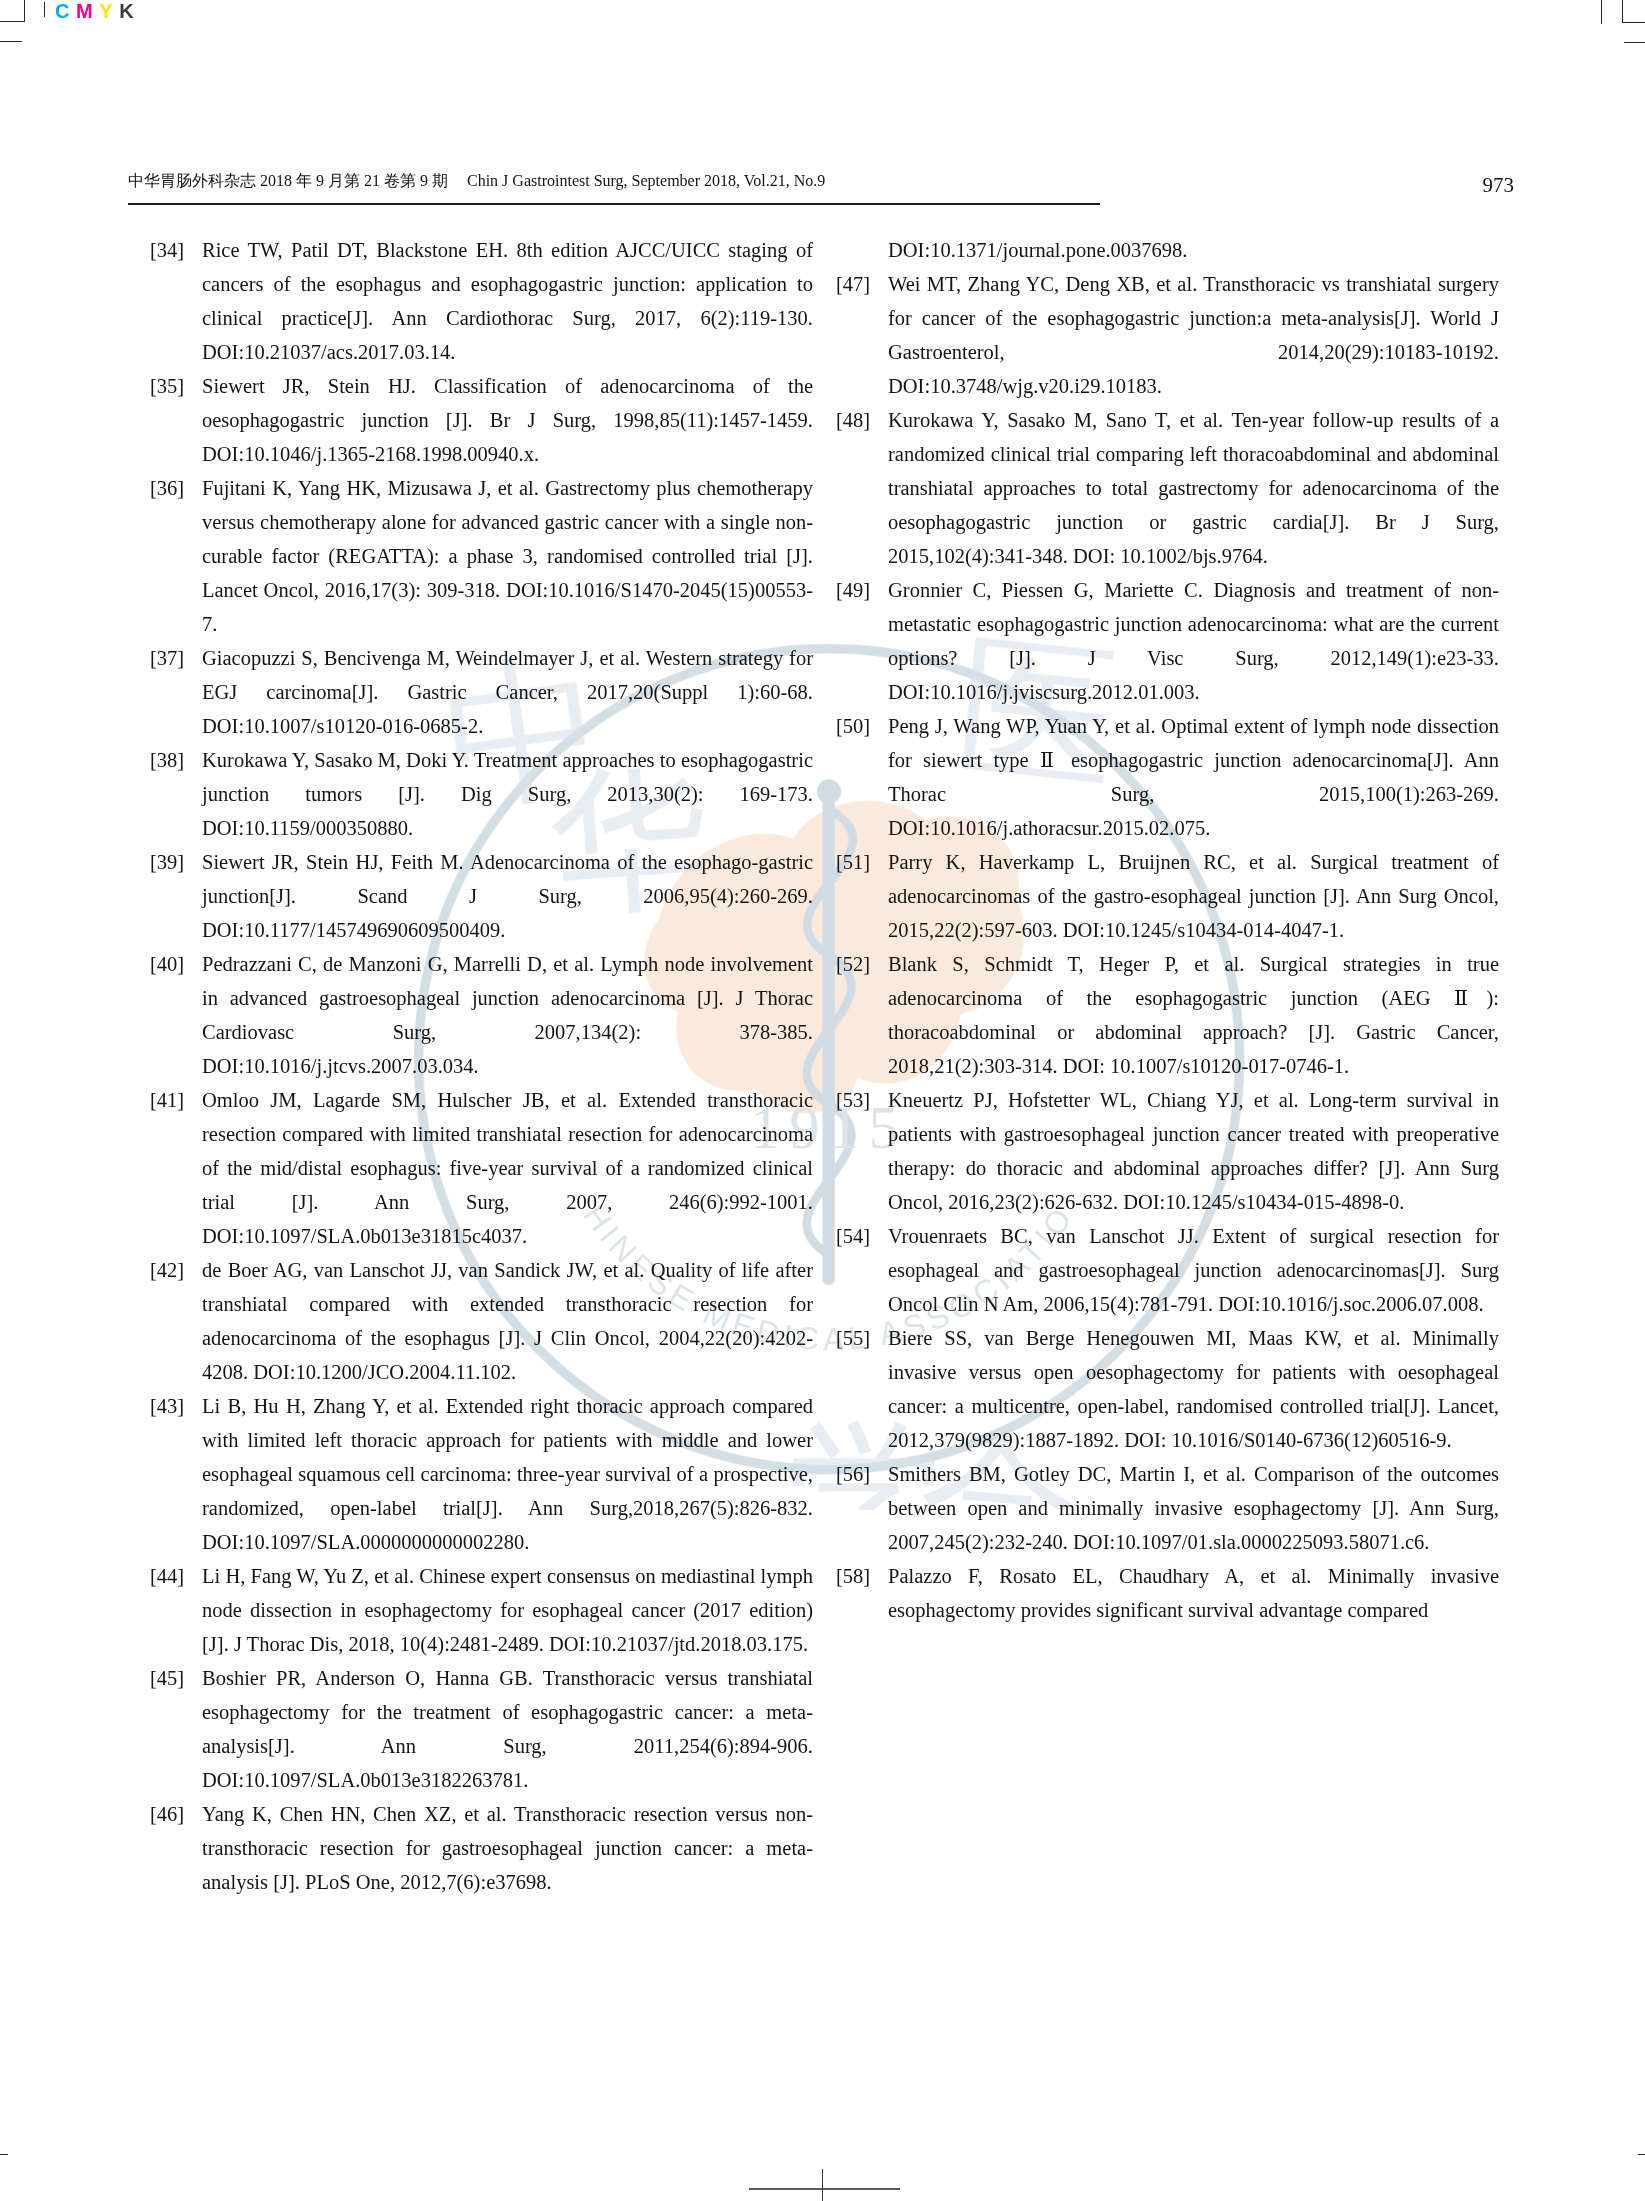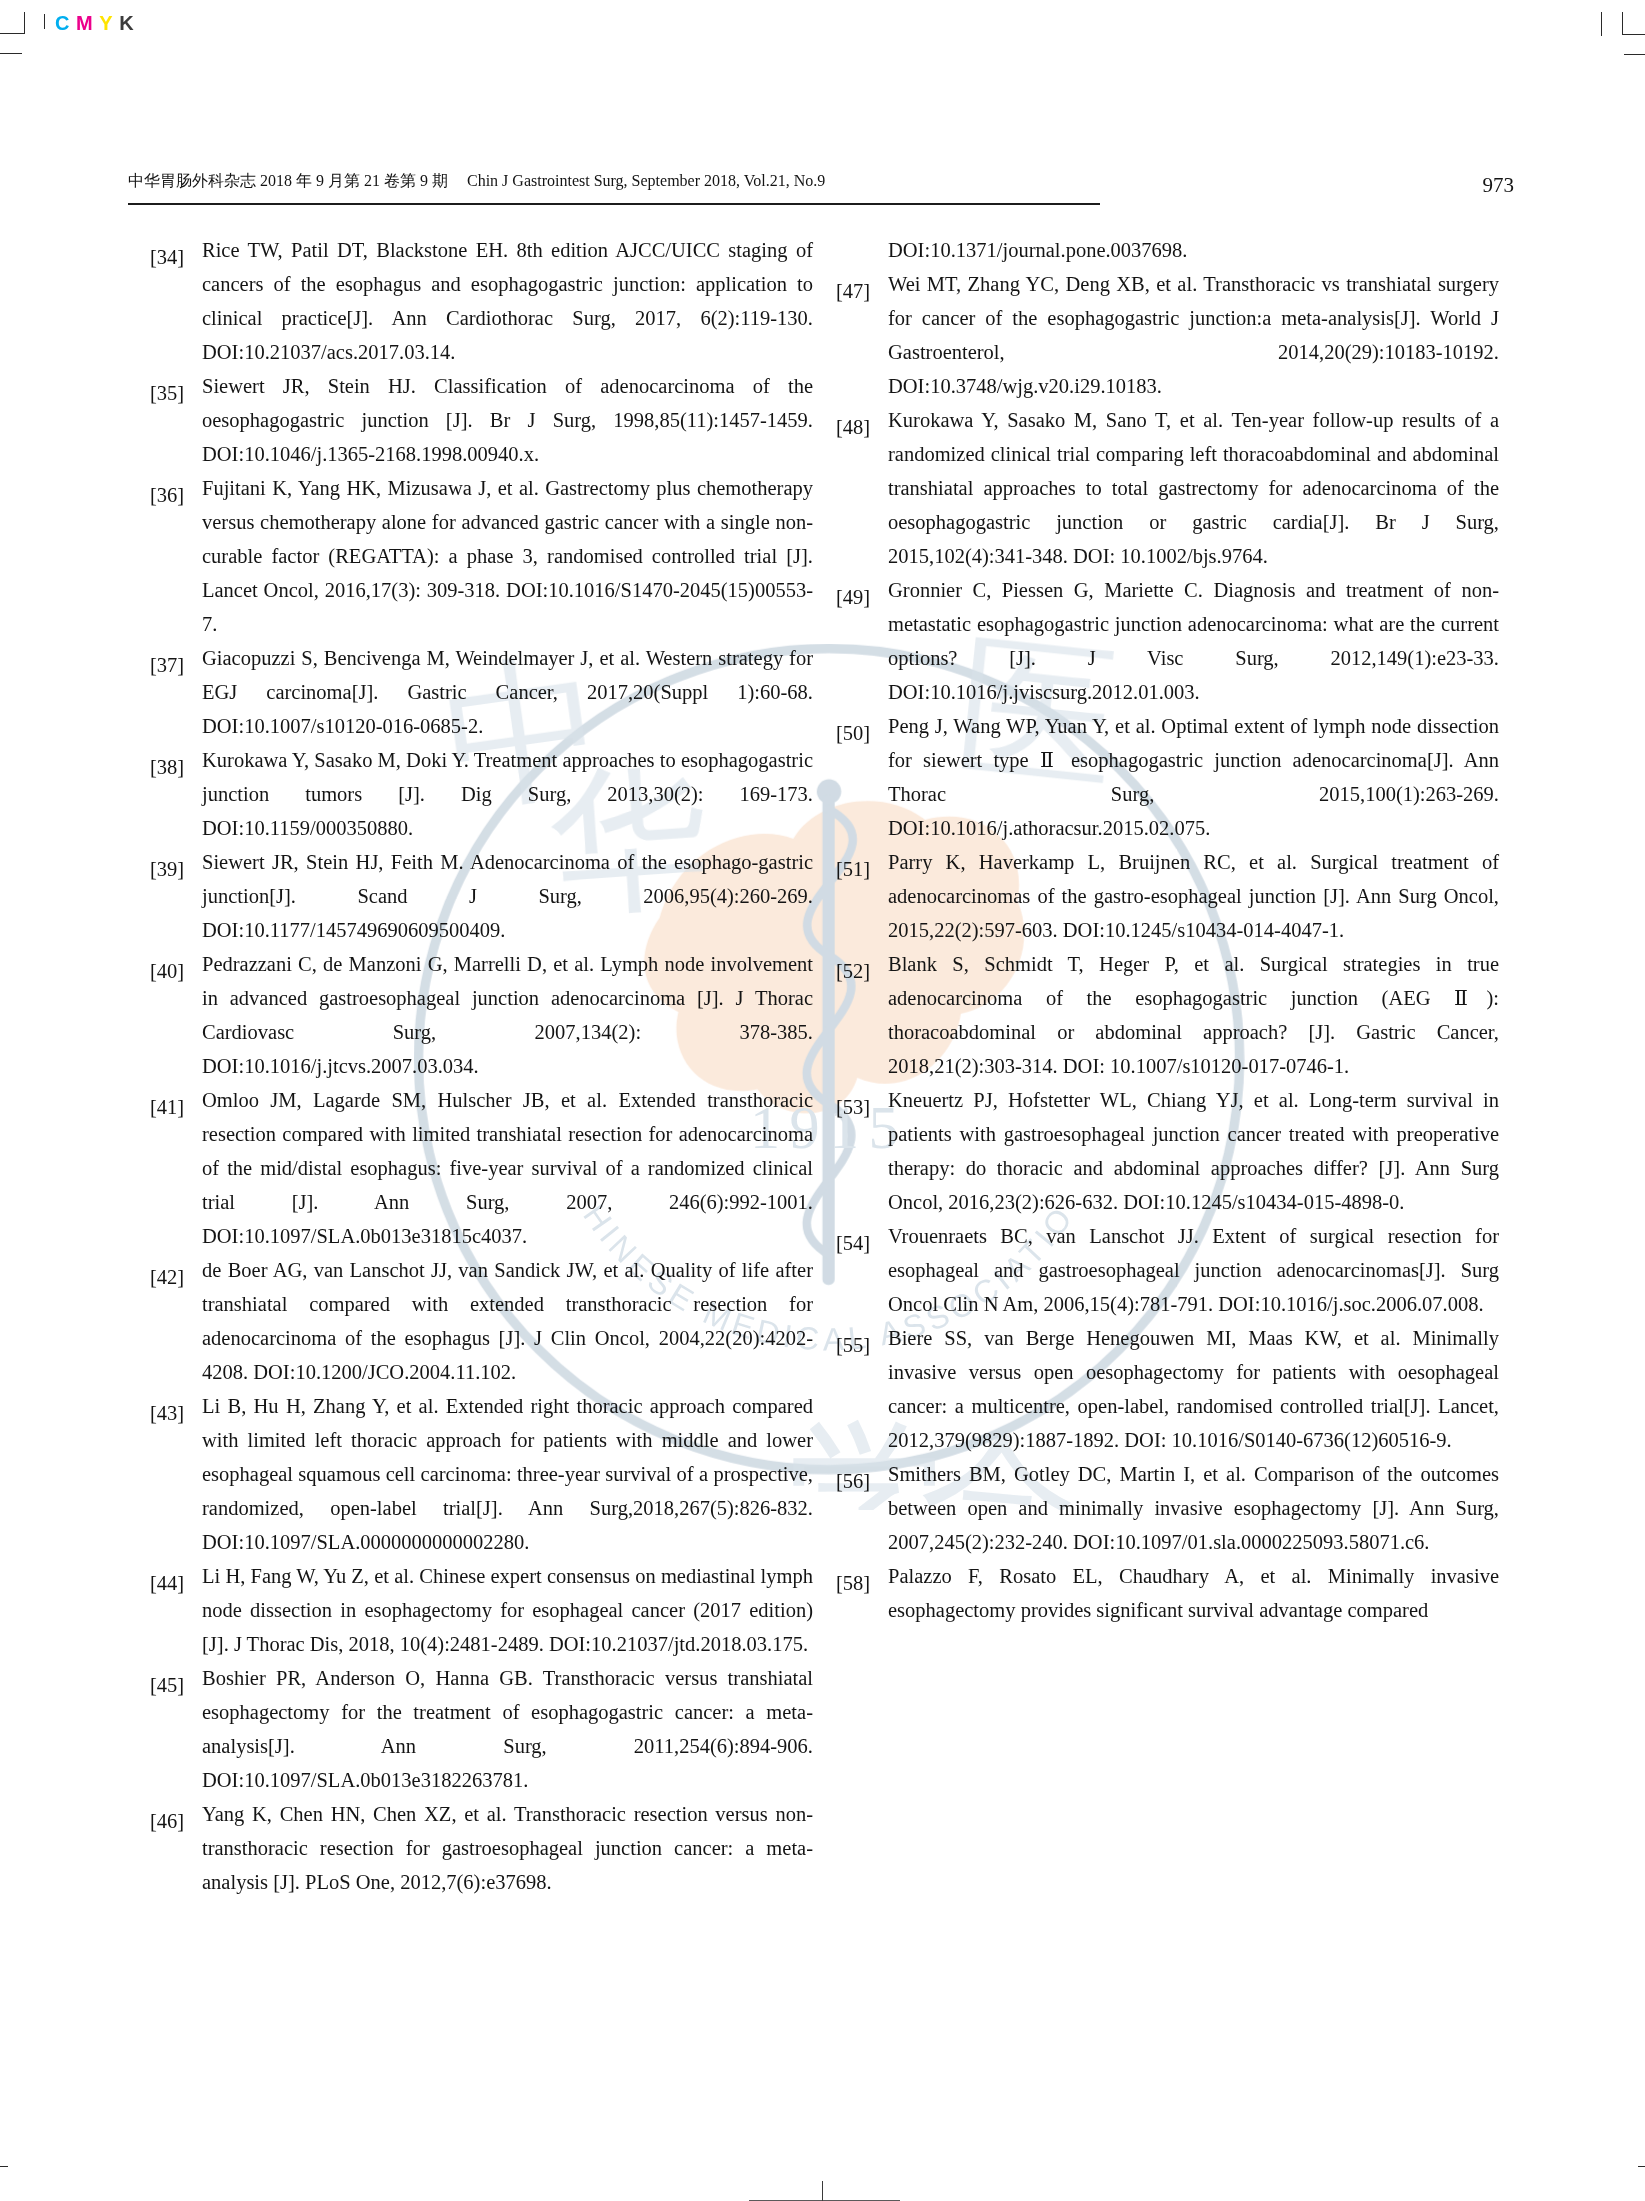--- a/index.html
+++ b/index.html
@@ -2,21 +2,21 @@
 <html style="font-size:15px"><head>
 <meta charset="utf-8">
 <style>
   html,body{margin:0;padding:0;}
   body{
     width:1646px;height:2202px;position:relative;background:#ffffff;
     font-family:"Liberation Serif","DejaVu Serif",serif;
     color:#141414;overflow:hidden;
   }
   
-  .mark{position:absolute;margin-top:12px;}
+  .mark{position:absolute;}
   .corner-tl{left:0;top:0;width:23.5px;height:21px;border-right:1.9px solid #2a2a2a;border-bottom:1.9px solid #2a2a2a;}
   .dash-tl{left:0;top:41px;width:21.7px;height:0;border-top:1.9px solid #2a2a2a;}
   .bar-tl{left:44px;top:1.9px;width:0;height:15px;border-left:1.9px solid #2a2a2a;}
   .cmyk{left:55px;top:0px;font-family:"Liberation Sans","DejaVu Sans",sans-serif;font-size:20px;font-weight:bold;letter-spacing:6.6px;}
   .vline-tr{left:1601px;top:0;width:0;height:23.5px;border-left:1.9px solid #2a2a2a;}
   .corner-tr{left:1622px;top:0;width:23.5px;height:21.7px;border-left:1.9px solid #2a2a2a;border-bottom:1.9px solid #2a2a2a;}
   .dash-tr{left:1624px;top:42px;width:21.7px;height:0;border-top:1.9px solid #2a2a2a;}
   .dash-bl{left:0;top:2154px;width:7.5px;height:0;border-top:1.9px solid #2a2a2a;}
   .dash-br{left:1638px;top:2154px;width:7.5px;height:0;border-top:1.9px solid #2a2a2a;}
   .reg-h{left:749px;top:2188px;width:151px;height:0;border-top:2.8px solid #5a5a5a;}
@@ -32,21 +32,21 @@
   .watermark{position:absolute;left:377px;top:607px;width:904px;height:904px;pointer-events:none;z-index:0;}
   
   .col{
     position:absolute;top:233px;width:663px;z-index:1;
     font-size:20.5px;line-height:34px;text-align:justify;
     overflow-wrap:break-word;
   }
   .col-left{left:150px;}
   .col-right{left:836px;}
   .ref{position:relative;padding-left:52px;}
-  .ref-num{position:absolute;left:0;top:7px;}
+  .ref-num{position:absolute;left:0;top:0;}
 </style>
 </head>
 <body>
 
 <div class="mark corner-tl"></div>
 <div class="mark dash-tl"></div>
 <div class="mark bar-tl"></div>
 <div class="mark cmyk">
   <span class="cmyk-letter" style="color: rgb(0, 174, 239);">C</span><span class="cmyk-letter" style="color: rgb(236, 0, 140);">M</span><span class="cmyk-letter" style="color: rgb(255, 228, 0);">Y</span><span class="cmyk-letter" style="color: rgb(60, 60, 60);">K</span>
 </div>

